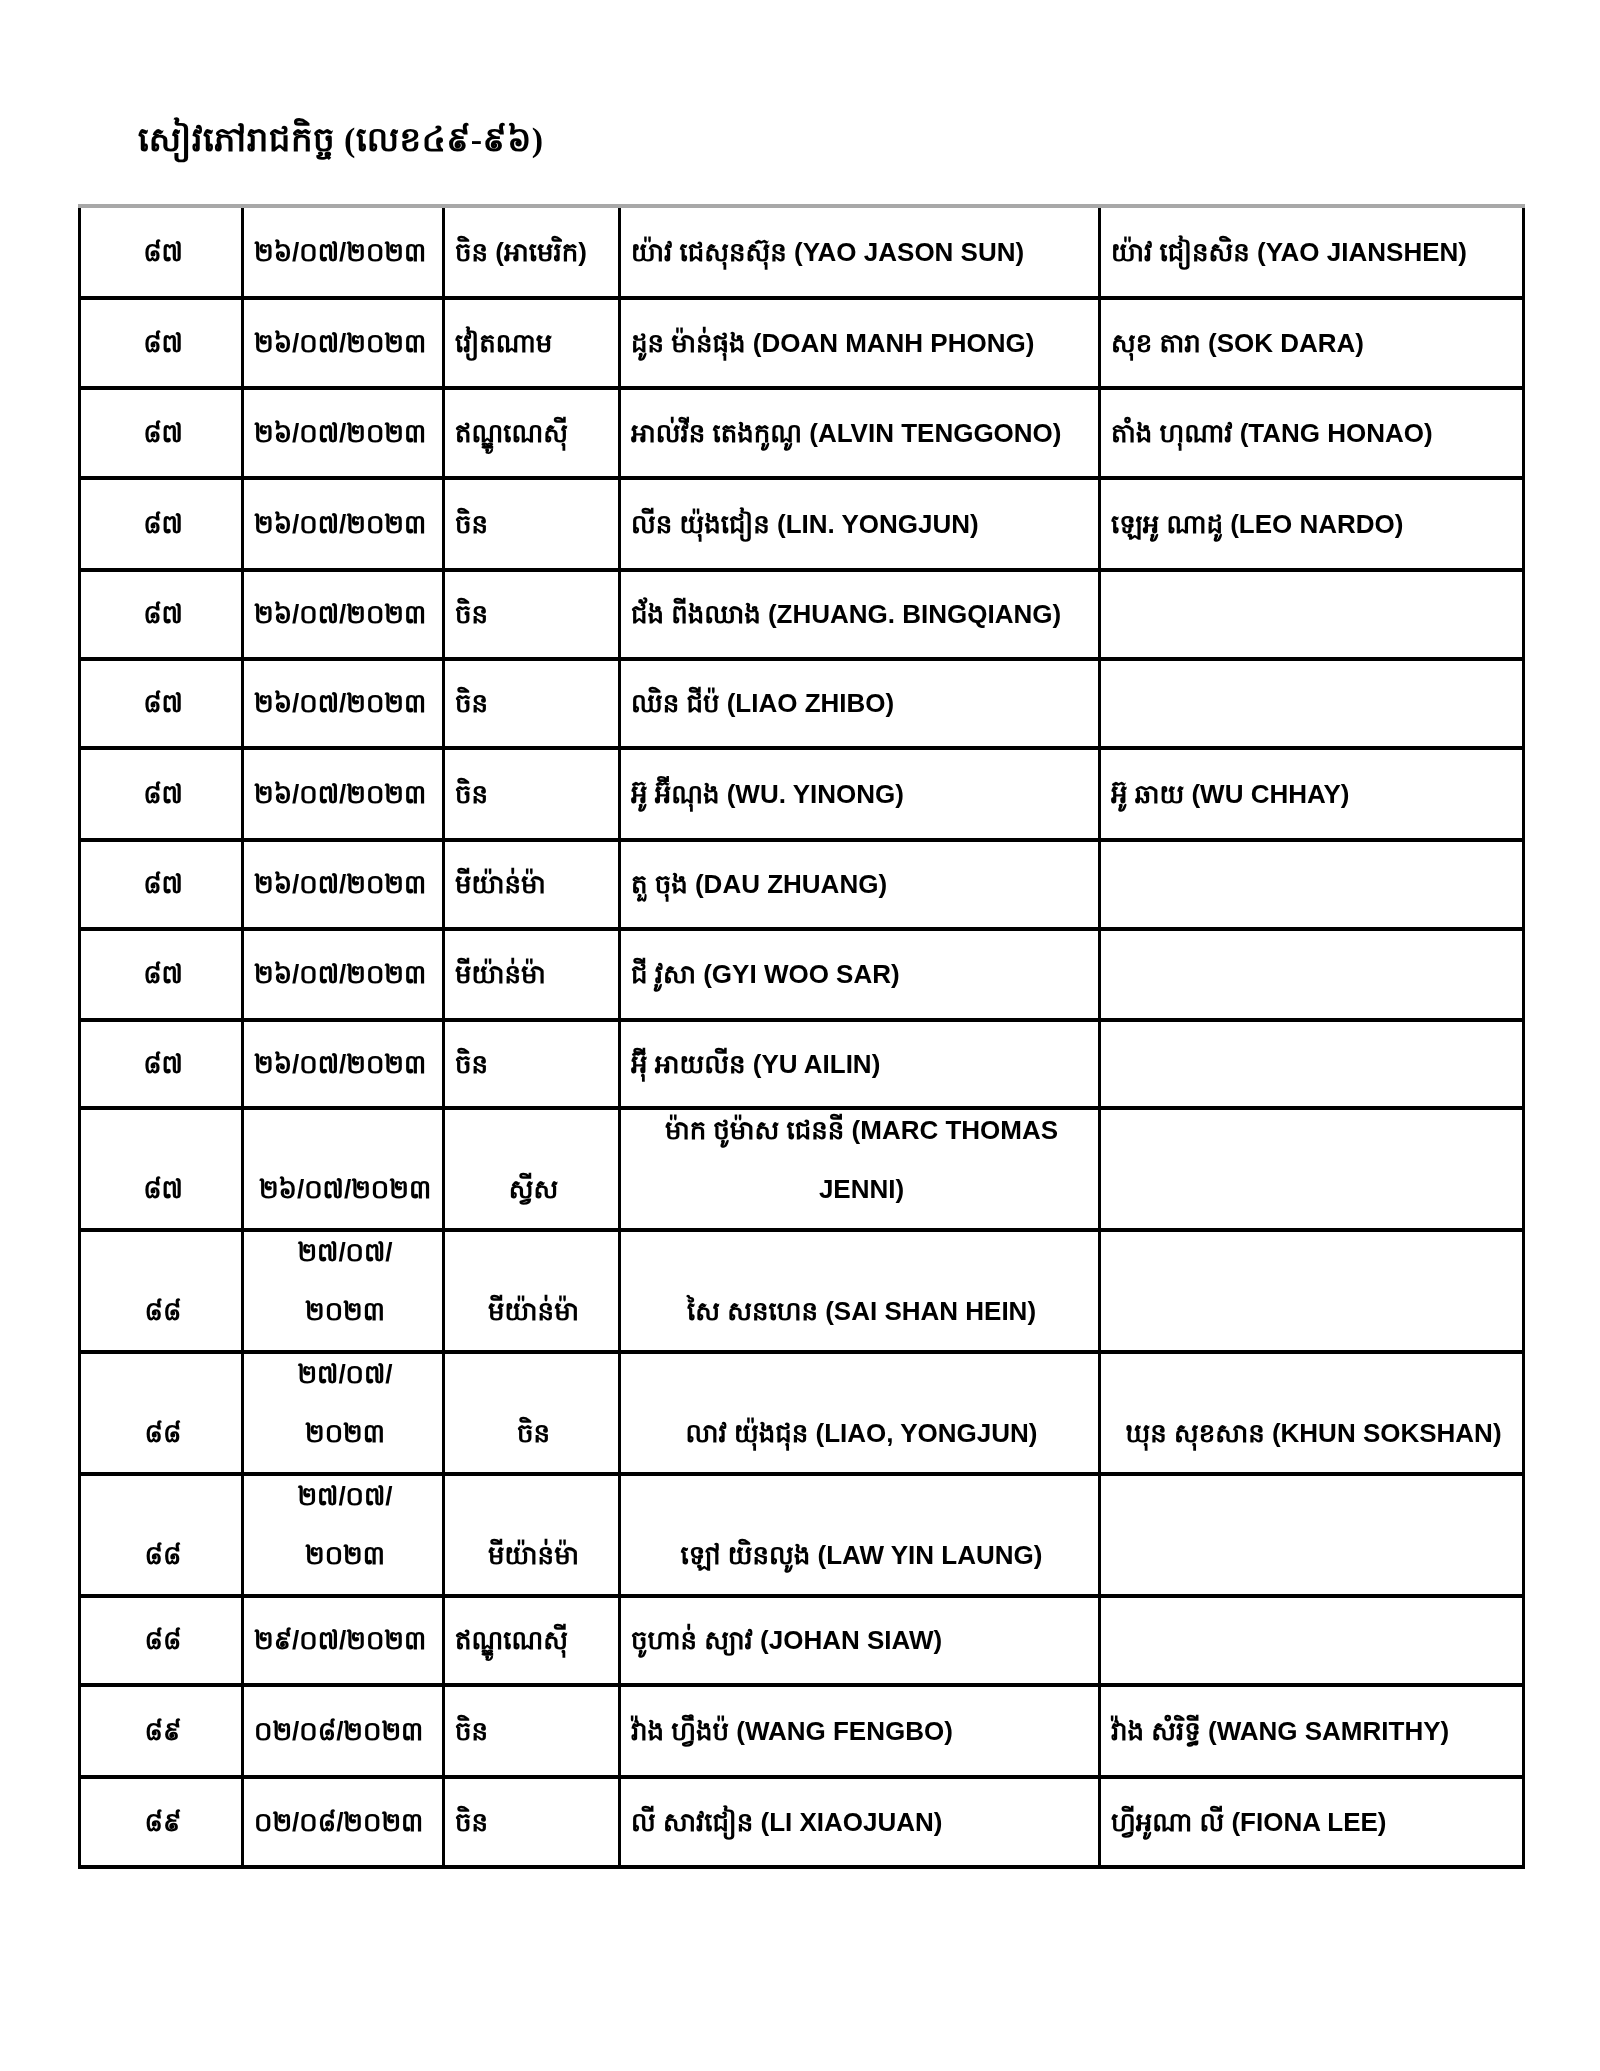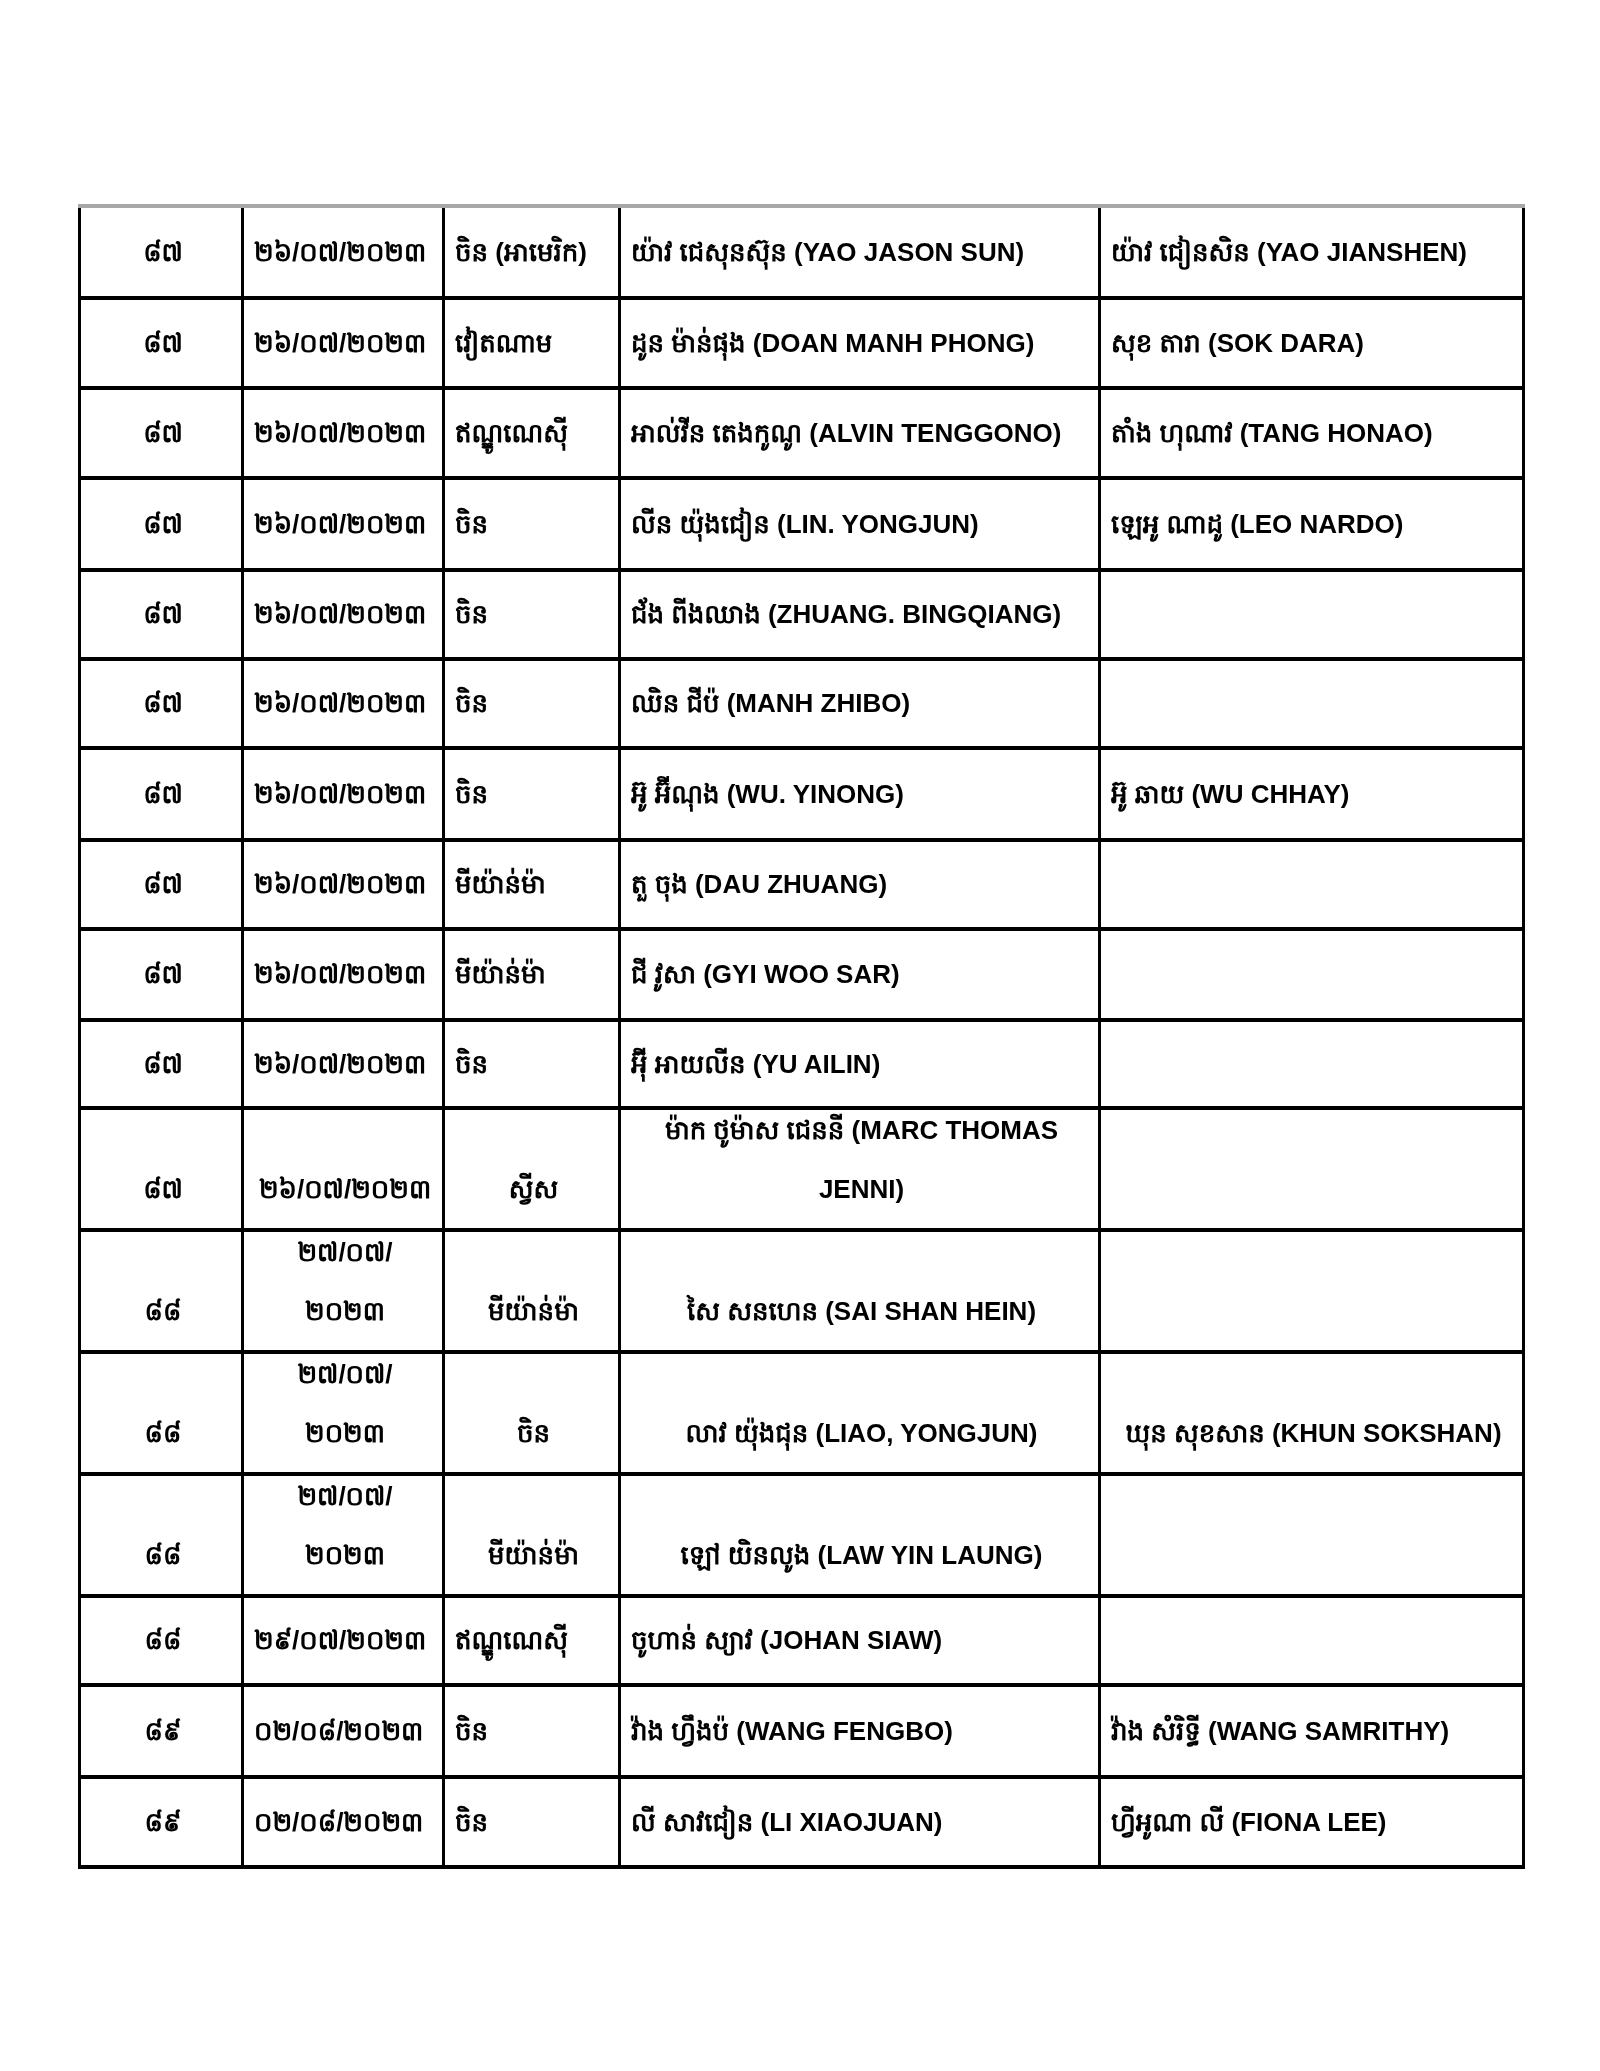--- a/index.html
+++ b/index.html
@@ -45,20 +45,21 @@
   table.gazette-table tr:first-child td { border-top-color:#a8a8a8; }
   td.c-no { text-align:center; padding-left:2px; }
   .line { line-height:33px; }
   .line + .line { margin-top:26px; }
   tr.tall td { vertical-align:bottom; padding-bottom:22px;text-align:center; }
 </style>
 </head>
 <body>
 
 <div class="page">
+  <div class="title">សៀវភៅរាជកិច្ច (លេខ៤៩-៩៦)</div>
   <table class="gazette-table">
     <colgroup>
       <col style="width:163px">
       <col style="width:201px">
       <col style="width:176px">
       <col style="width:480px">
       <col style="width:424px">
     </colgroup>
     <tbody>
         <tr style="height: 92px;">
@@ -148,21 +149,21 @@
           <td class="c-no">
             <div class="line">៨៧</div>
           </td>
           <td>
             <div class="line">២៦/០៧/២០២៣</div>
           </td>
           <td>
             <div class="line">ចិន</div>
           </td>
           <td>
-            <div class="line">ឈិន ជីប៉ (MANH ZHIBO)</div>
+            <div class="line">ឈិន ជីប៉ (LIAO ZHIBO)</div>
           </td>
           <td></td>
         </tr>
         <tr style="height: 92px;">
           <td class="c-no">
             <div class="line">៨៧</div>
           </td>
           <td>
             <div class="line">២៦/០៧/២០២៣</div>
           </td>

